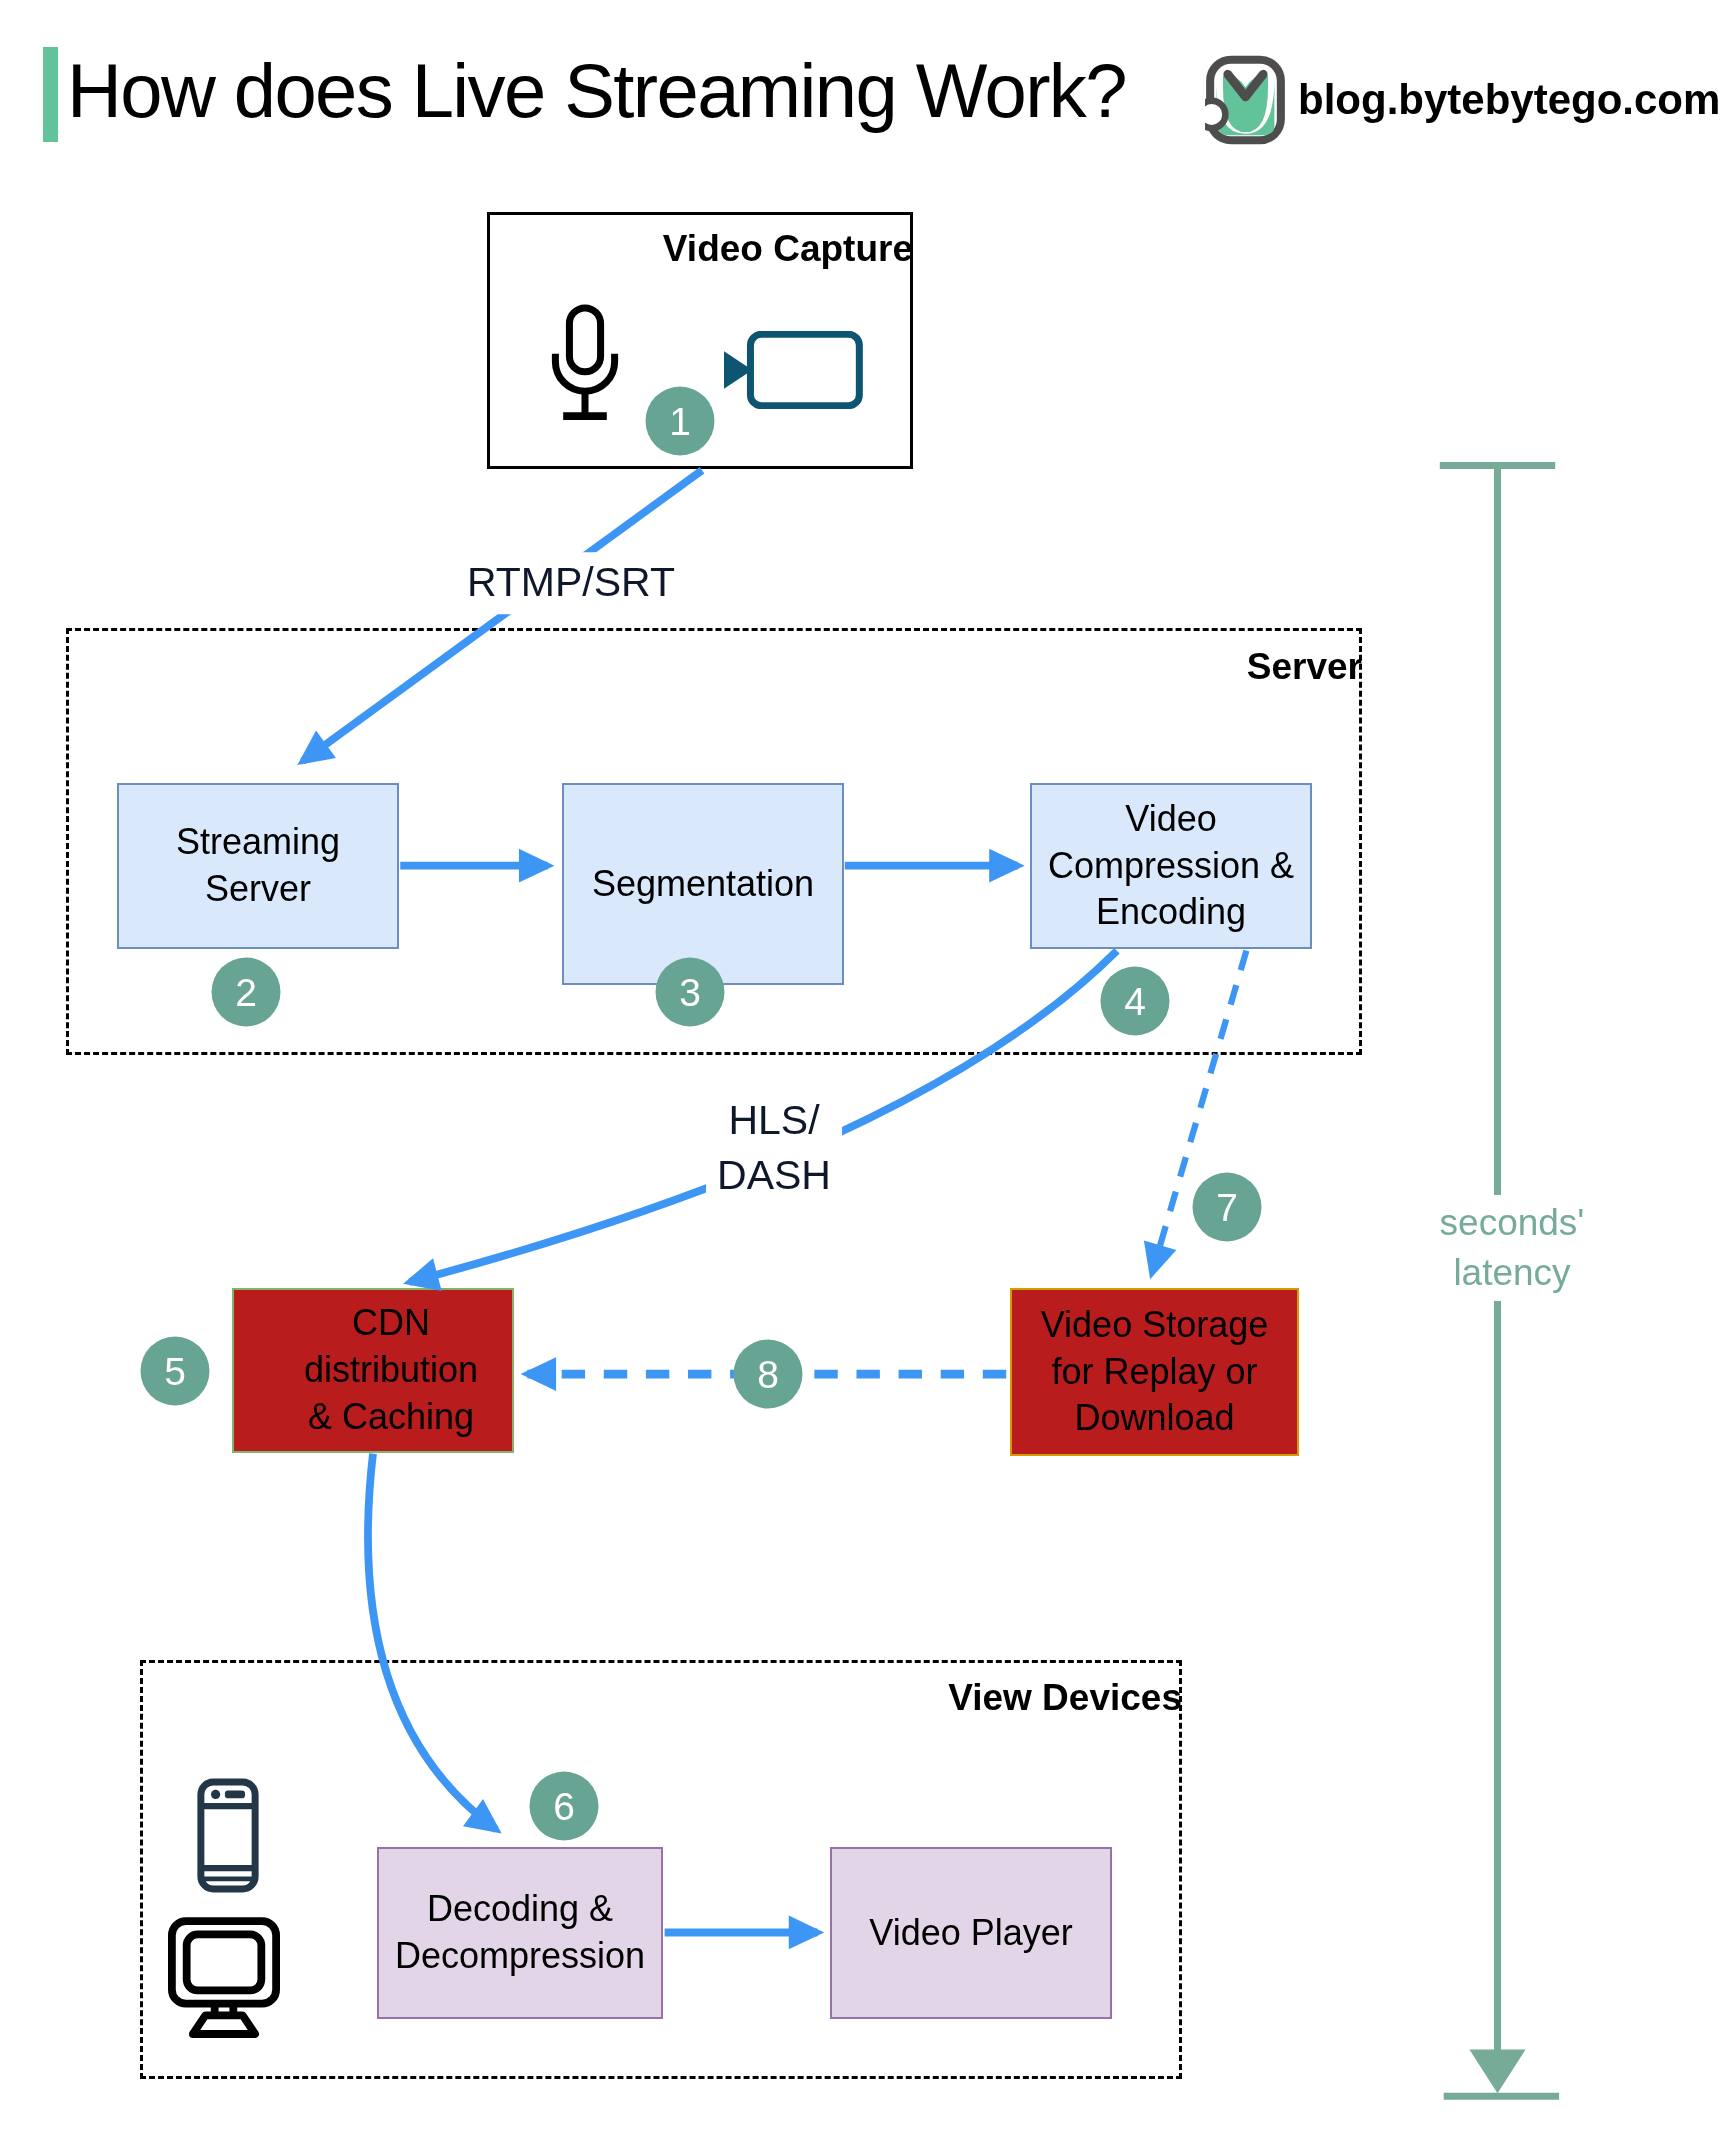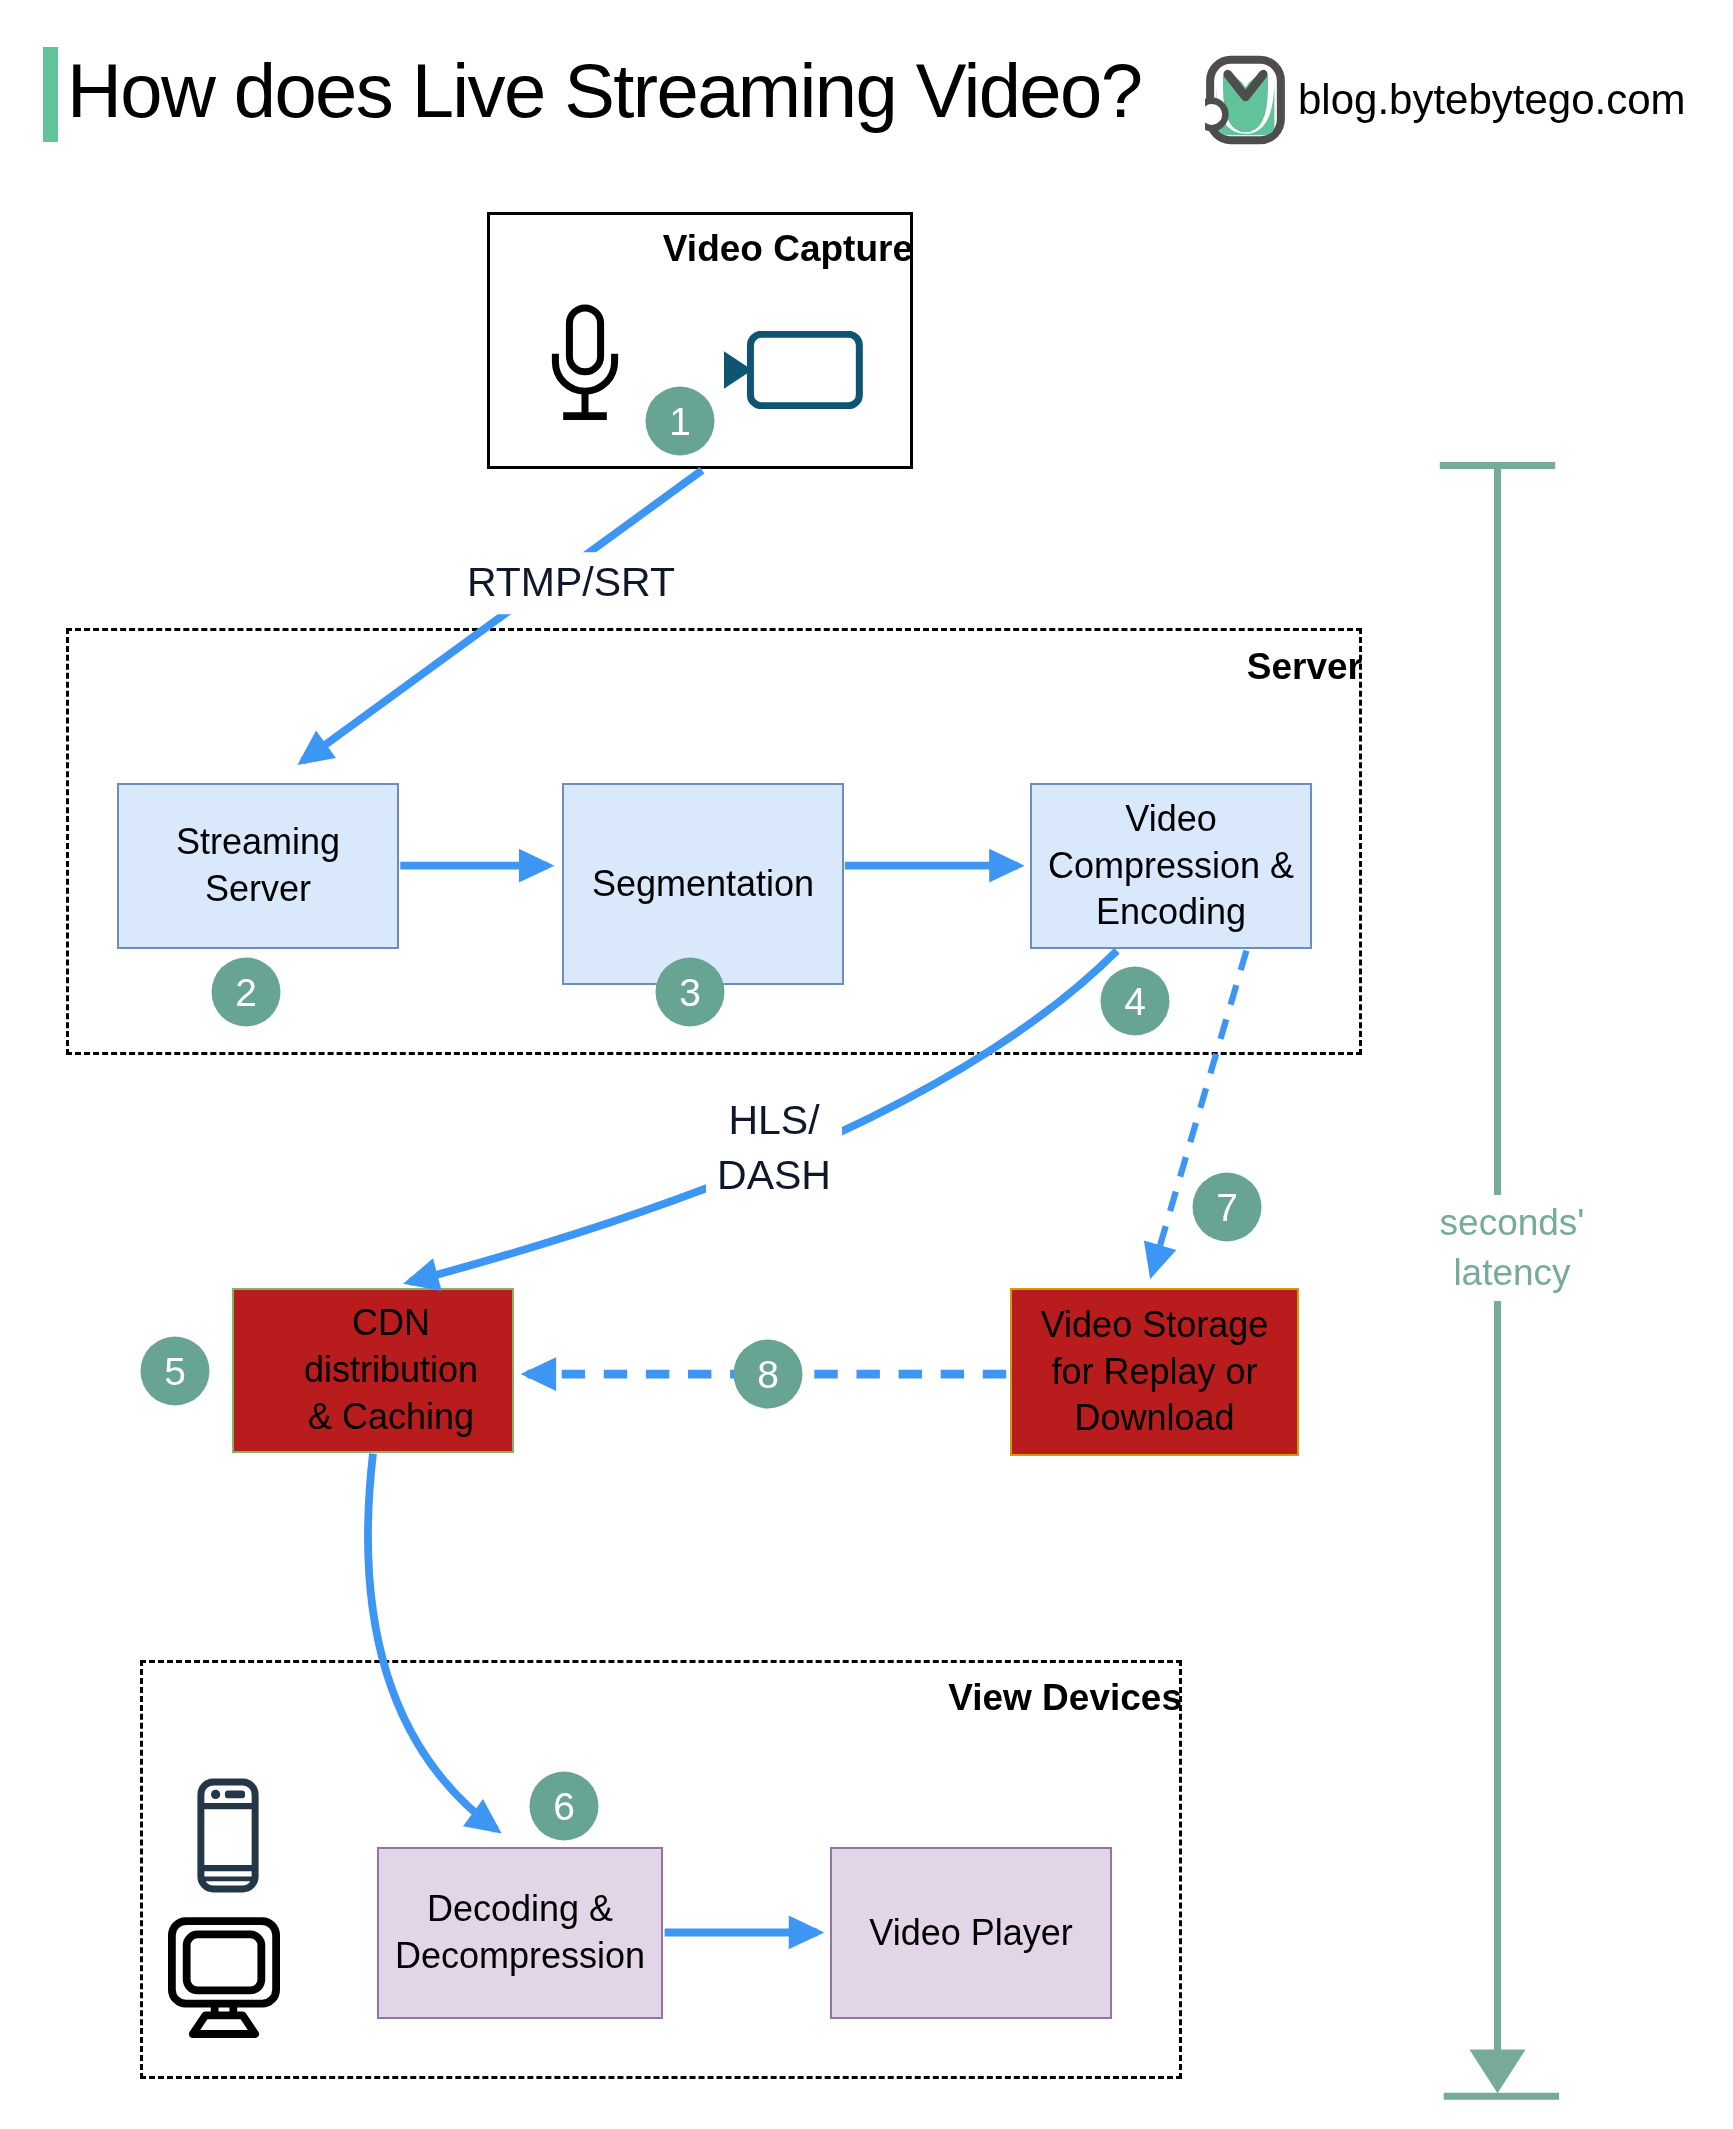--- a/index.html
+++ b/index.html
@@ -5,21 +5,21 @@
   html,body { margin:0; padding:0; background:#fff; }
   .canvas {
     position:relative; width:1734px; height:2129px; background:#ffffff;
     font-family:"Liberation Sans", sans-serif; overflow:hidden; color:#000;
   }
   
   .title-bar { position:absolute; left:43px; top:47px; width:15px; height:95px; background:#62c39b; }
   .main-title { position:absolute; left:67px; top:39px; height:103px; line-height:103px;
     font-size:76px; letter-spacing:-1.6px; font-weight:400; white-space:nowrap; }
   .logo-svg { position:absolute; left:1205px; top:55px; }
-  .site-text { position:absolute; left:1298px; top:76px; font-size:42px; font-weight:400; white-space:nowrap; }
+  .site-text { position:absolute; left:1298px; top:76px; font-size:42px; font-weight:700; white-space:nowrap; }
 
   
   .group { position:absolute; box-sizing:border-box; }
   .group.dashed { border:3.1px dashed #000; }
   .group.solid  { border:3.9px solid #000; }
   .group-label { position:absolute; font-size:37px; font-weight:700; text-align:right; }
 
   
   .node { position:absolute; box-sizing:border-box; display:flex; align-items:center; justify-content:center;
     text-align:center; font-size:36px; line-height:1.3; white-space:pre-line; }
@@ -39,21 +39,21 @@
 
   svg.overlay { position:absolute; left:0; top:0; }
   .icon { position:absolute; }
 </style>
 </head>
 <body>
 
 <div class="canvas">
 
   <div class="title-bar"></div>
-  <div class="main-title">How does Live Streaming Video?</div>
+  <div class="main-title">How does Live Streaming Work?</div>
 
   <svg class="logo-svg icon" width="81" height="90" viewBox="0 0 100 112">
     <rect x="6" y="6" width="88" height="100" rx="26" fill="#ffffff" stroke="#4d4d4d" stroke-width="10"></rect>
     <path d="M14 38 Q14 98 50 98 Q86 98 86 30 L86 88 Q86 100 70 100 L30 100 Q14 100 14 84 Z" fill="#62c39b"></path>
     <path d="M50 96 Q22 96 22 40 L22 26 Q34 18 50 40 Q66 18 78 26 L78 40 Q78 96 50 96 Z" fill="#62c39b"></path>
     <path d="M28 24 L50 52 L72 24" fill="none" stroke="#4d4d4d" stroke-width="11" stroke-linecap="round" stroke-linejoin="round"></path>
     <circle cx="8" cy="74" r="17" fill="#ffffff" stroke="#4d4d4d" stroke-width="8"></circle>
   </svg>
   <div class="site-text">blog.bytebytego.com</div>
 

